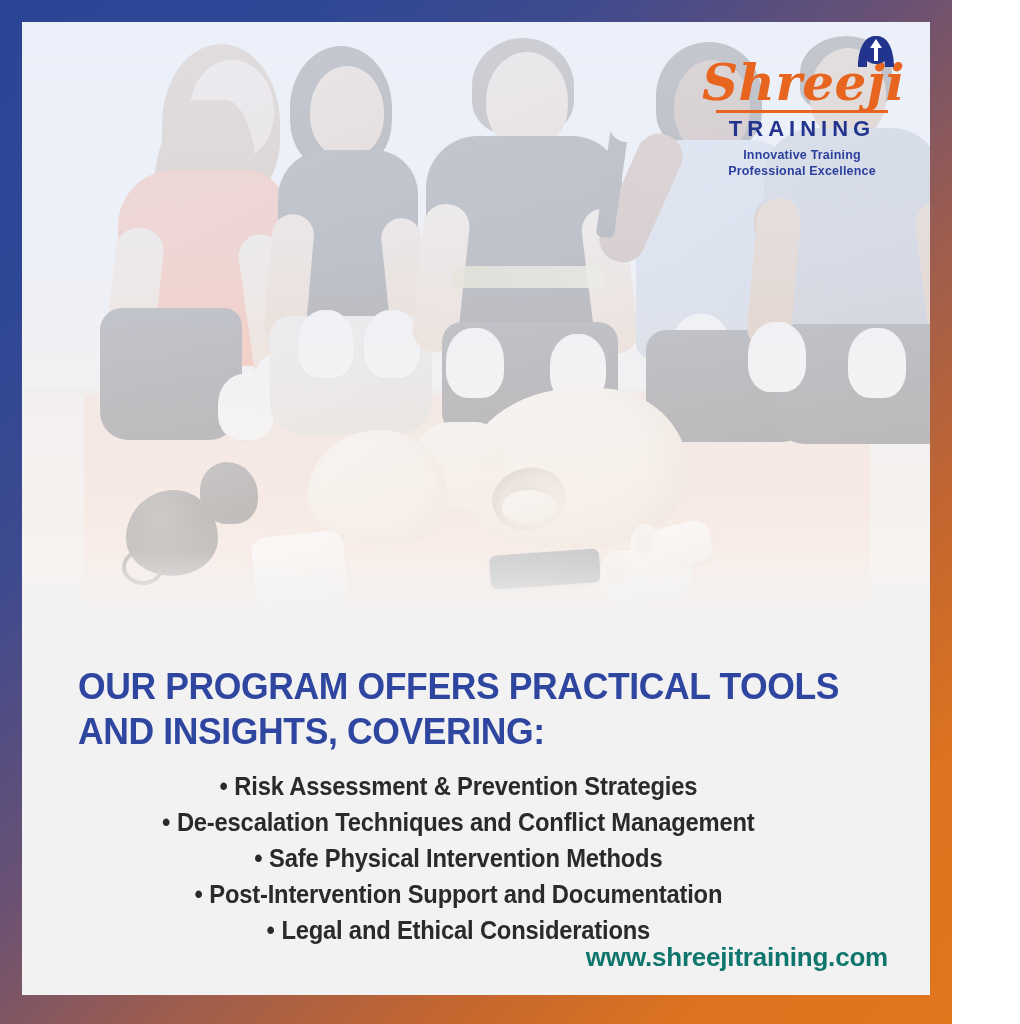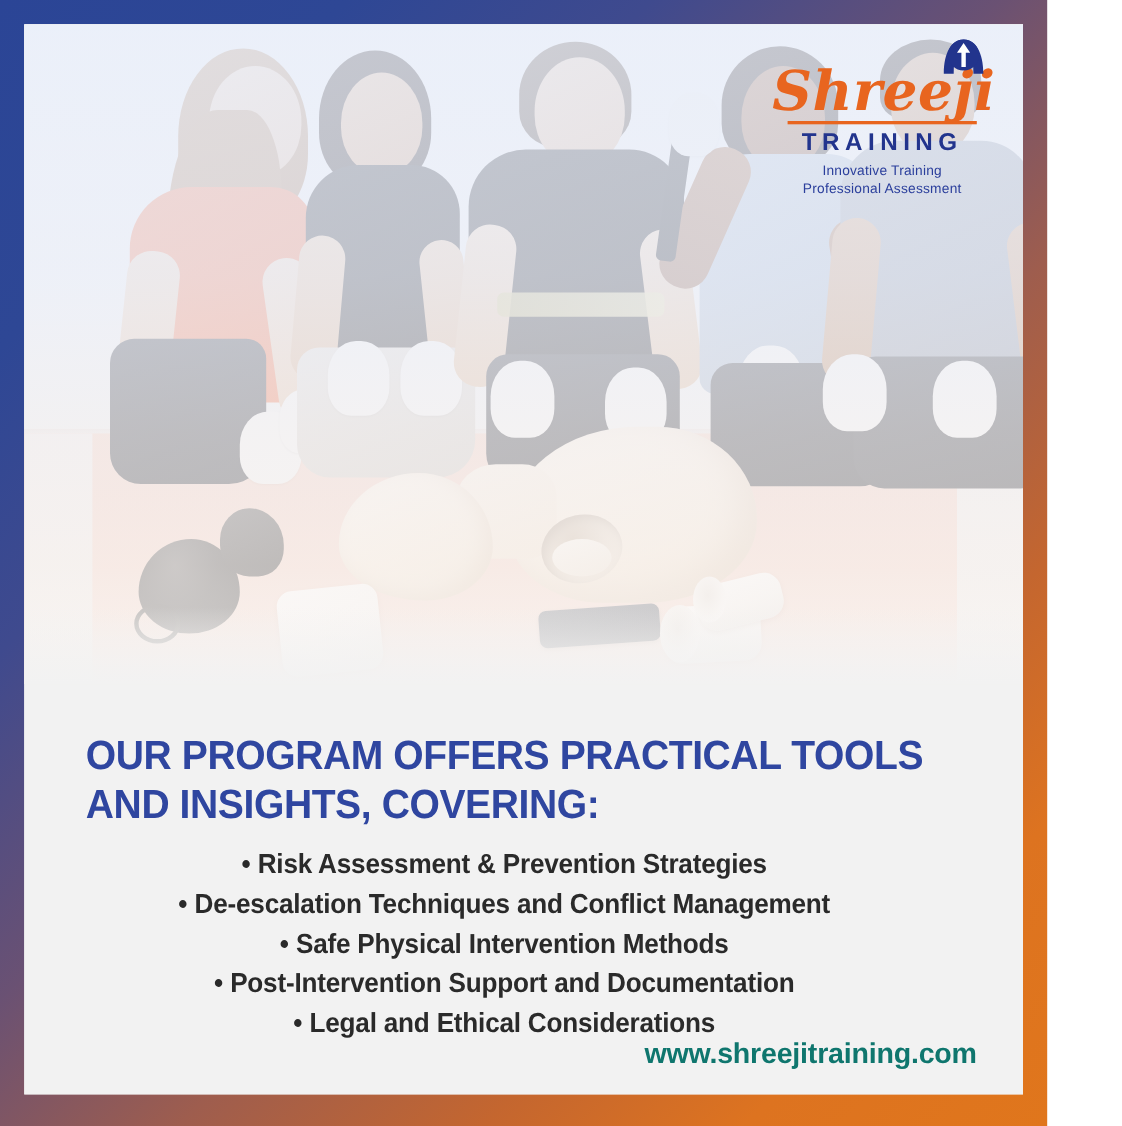--- a/index.html
+++ b/index.html
@@ -217,21 +217,21 @@
     font-size: 22px;
     font-weight: bold;
     letter-spacing: 5px;
     color: #22348d;
     margin-top: 4px;
     line-height:1.05;
   }
   .logo-tag {
     font-family: "Liberation Sans", sans-serif;
     font-size: 12.5px;
-    font-weight: normal;
+    font-weight: bold;
     color: #2b3f9c;
     line-height: 1.28;
     margin-top: 7px;
     letter-spacing: 0.2px;
     text-align: center;
   }
 
   
   #content {
     position: absolute;
@@ -386,21 +386,21 @@
           <path d="M2 33 C2 14 9 2 20 2 C31 2 38 14 38 33 L29 33 C29 18 25.5 10 20 10 C14.5 10 11 18 11 33 Z" fill="#22348d"></path>
           <circle cx="20" cy="16" r="14" fill="#22348d"></circle>
           <path d="M20 5 L26 14 L22 14 L22 27 L18 27 L18 14 L14 14 Z" fill="#ffffff"></path>
         </svg>
       </div>
       <div class="logo-script">Shreeji</div>
       <div class="logo-rule"></div>
       <div class="logo-word">TRAINING</div>
       <div class="logo-tag">
         <div>Innovative Training</div>
-        <div>Professional Assessment</div>
+        <div>Professional Excellence</div>
       </div>
     </div>
 
     <div id="content">
       <div id="headline">OUR  PROGRAM OFFERS PRACTICAL TOOLS
 AND INSIGHTS, COVERING:</div>
 
       <ul id="bullets">
         <li><span class="bdot">•</span><span>Risk Assessment &amp; Prevention Strategies</span></li>
         <li><span class="bdot">•</span><span>De-escalation Techniques and Conflict Management</span></li>

